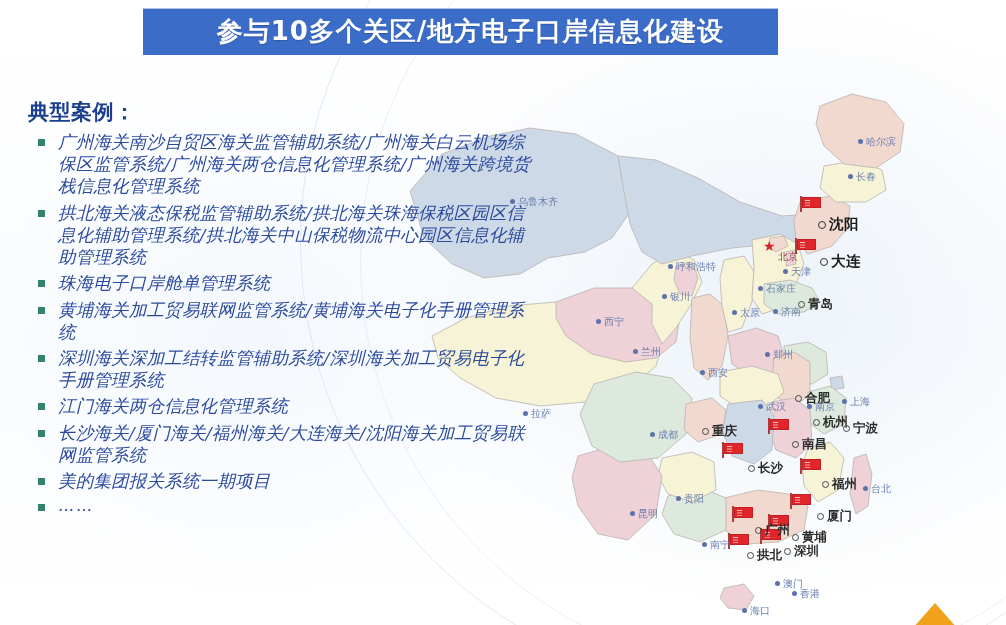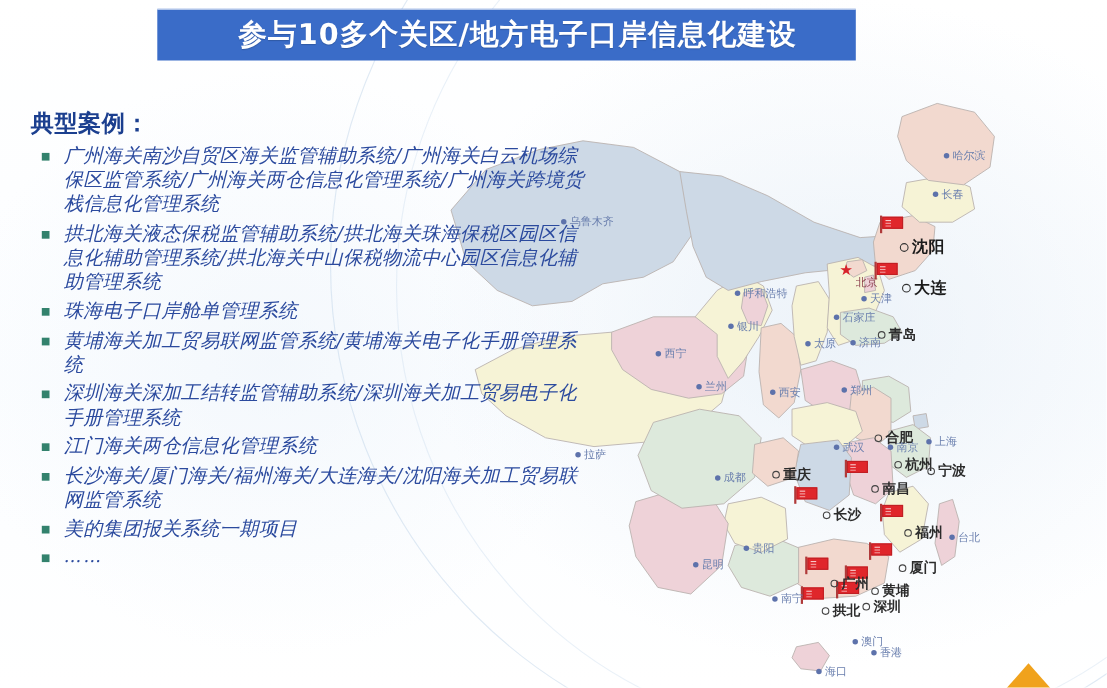--- a/index.html
+++ b/index.html
@@ -231,21 +231,21 @@
         <div class="citylab city-cap" style="left: 398px; top: 240px;"><span class="nm">北京</span></div>
         <div class="citylab city-minor" style="left: 403px; top: 255px;"><span class="dot"></span><span class="nm">天津</span></div>
         <div class="citylab city-minor" style="left: 378px; top: 272px;"><span class="dot"></span><span class="nm">石家庄</span></div>
         <div class="citylab city-minor" style="left: 393px; top: 295px;"><span class="dot"></span><span class="nm">济南</span></div>
         <div class="citylab city-minor" style="left: 352px; top: 272px; margin-top: 24px;"><span class="dot"></span><span class="nm">太原</span></div>
         <div class="citylab city-minor" style="left: 288px; top: 250px;"><span class="dot"></span><span class="nm">呼和浩特</span></div>
         <div class="citylab city-minor" style="left: 282px; top: 280px;"><span class="dot"></span><span class="nm">银川</span></div>
         <div class="citylab city-minor" style="left: 130px; top: 185px;"><span class="dot"></span><span class="nm">乌鲁木齐</span></div>
         <div class="citylab city-minor" style="left: 216px; top: 305px;"><span class="dot"></span><span class="nm">西宁</span></div>
         <div class="citylab city-minor" style="left: 253px; top: 335px;"><span class="dot"></span><span class="nm">兰州</span></div>
-        <div class="citylab city-minor" style="left: 320px; top: 340px;"><span class="dot"></span><span class="nm">西安</span></div>
+        <div class="citylab city-minor" style="left: 320px; top: 356px;"><span class="dot"></span><span class="nm">西安</span></div>
         <div class="citylab city-minor" style="left: 385px; top: 340px; font-family: Liberation Mono, monospace;"><span class="dot"></span><span class="nm">郑州</span></div>
         <div class="citylab city-minor" style="left: 143px; top: 397px;"><span class="dot"></span><span class="nm">拉萨</span></div>
         <div class="citylab city-minor" style="left: 270px; top: 418px;"><span class="dot"></span><span class="nm">成都</span></div>
         <div class="citylab city-mid" style="left: 322px; top: 415px;"><span class="dot"></span><span class="nm">重庆</span></div>
         <div class="citylab city-minor" style="left: 296px; top: 482px;"><span class="dot"></span><span class="nm">贵阳</span></div>
         <div class="citylab city-minor" style="left: 250px; top: 497px;"><span class="dot"></span><span class="nm">昆明</span></div>
         <div class="citylab city-minor" style="left: 378px; top: 390px;"><span class="dot"></span><span class="nm">武汉</span></div>
         <div class="citylab city-mid" style="left: 415px; top: 382px;"><span class="dot"></span><span class="nm">合肥</span></div>
         <div class="citylab city-minor" style="left: 427px; top: 390px;"><span class="dot"></span><span class="nm">南京</span></div>
         <div class="citylab city-minor" style="left: 462px; top: 385px;"><span class="dot"></span><span class="nm">上海</span></div>

